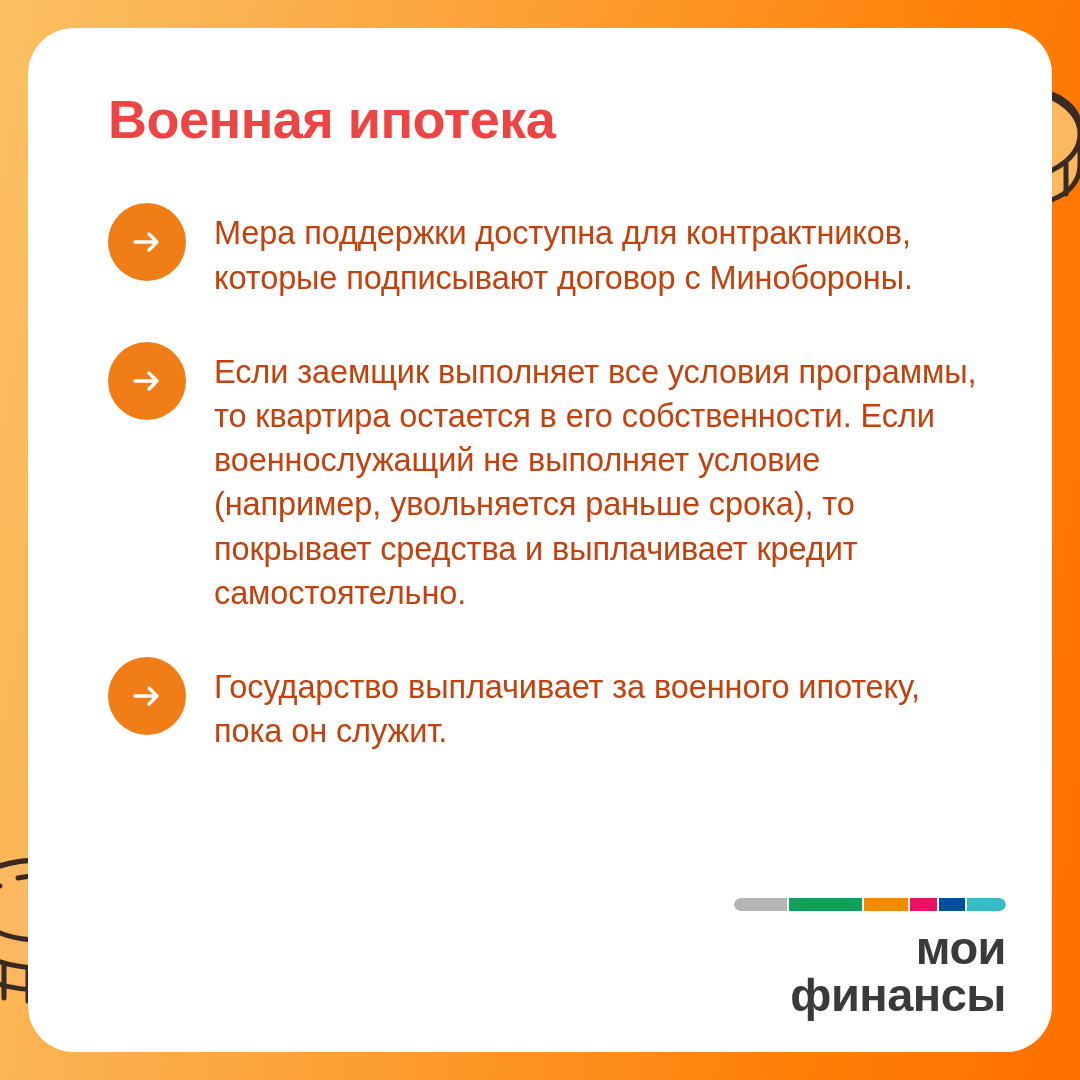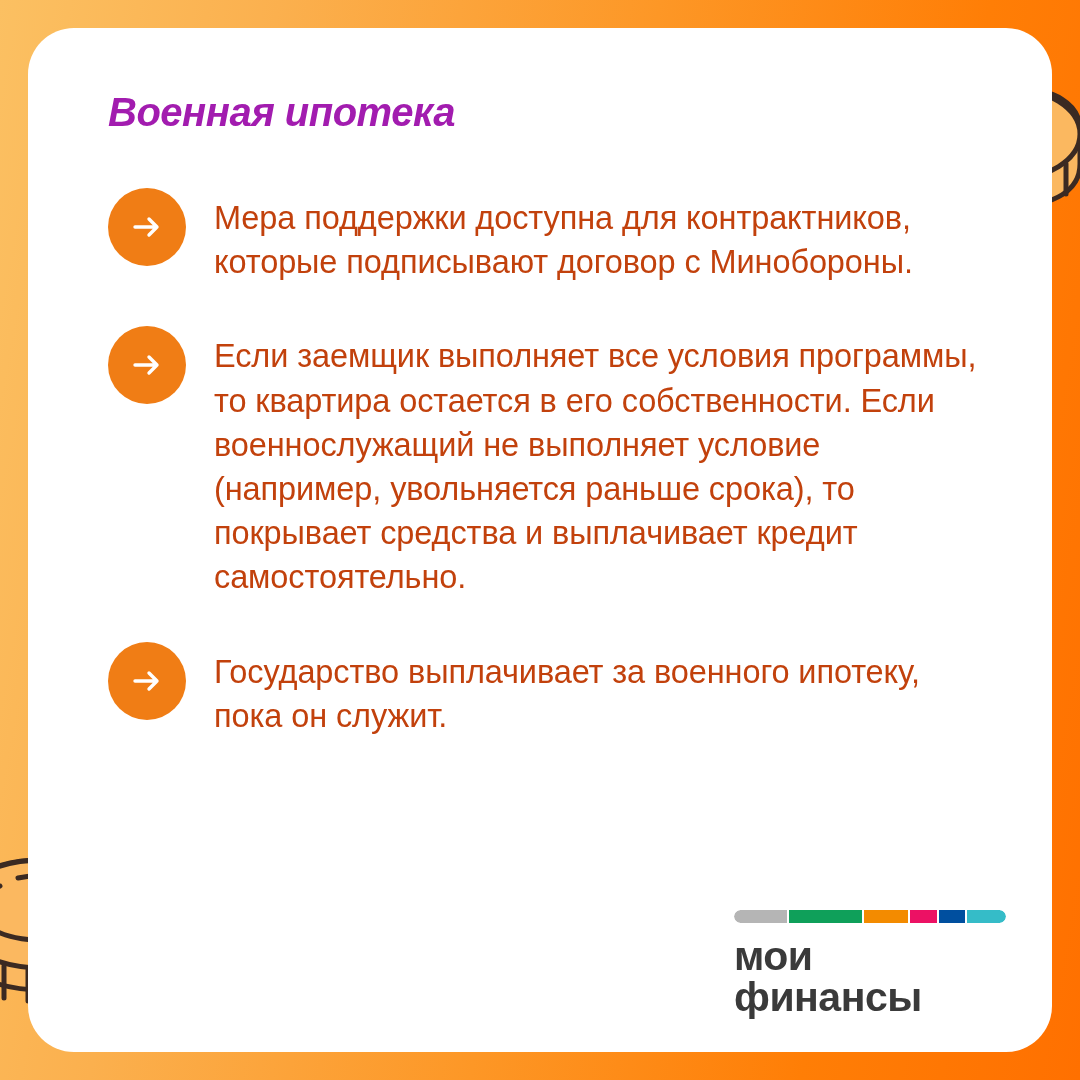--- a/index.html
+++ b/index.html
@@ -28,27 +28,26 @@
   }
 
   .card-inner {
     position:relative;
     width:100%; height:100%;
     padding:62px 60px 0 52px;
   }
 
   
   .title {
-    color:#a21caf;
-    font-size:40px;
+    color:#ef4444;
+    font-size:54px;
     font-weight:bold;
     letter-spacing:-0.5px;
     line-height:1.1;
     margin:0 0 58px 28px;
-    font-style:italic;
   }
 
   
   .bullets { margin-left:28px; }
   .bullet {
     display:flex;
     align-items:flex-start;
     margin-bottom:46px;
   }
   .bullet:last-child { margin-bottom:0; }
@@ -88,23 +87,24 @@
     border-radius:7px;
     overflow:hidden;
     margin-bottom:13px;
     gap:2px;
   }
   .logo-seg { height:100%; }
   .logo-seg:first-child { border-top-left-radius:7px; border-bottom-left-radius:7px; }
   .logo-seg:last-child  { border-top-right-radius:7px; border-bottom-right-radius:7px; }
   .logo-word {
     color:#3A3A3A;
-    font-size:41px;
+    font-size:47px;
     font-weight:bold;
     letter-spacing:-0.5px;
+    text-align:right;
     line-height:1;
   }
 </style>
 </head>
 <body>
 
 <div class="coin" id="coin-top">
   <svg width="152" height="135" viewBox="0 0 152 135">
     <g stroke="#3B2A22" stroke-width="5" stroke-linejoin="round" stroke-linecap="round" fill="#FBB860">
       <path d="M6,56 C6,30 41,10 84,10 C127,10 152,26 152,52 L152,86 C152,112 127,128 84,128 C41,128 6,108 6,82 Z"></path>

